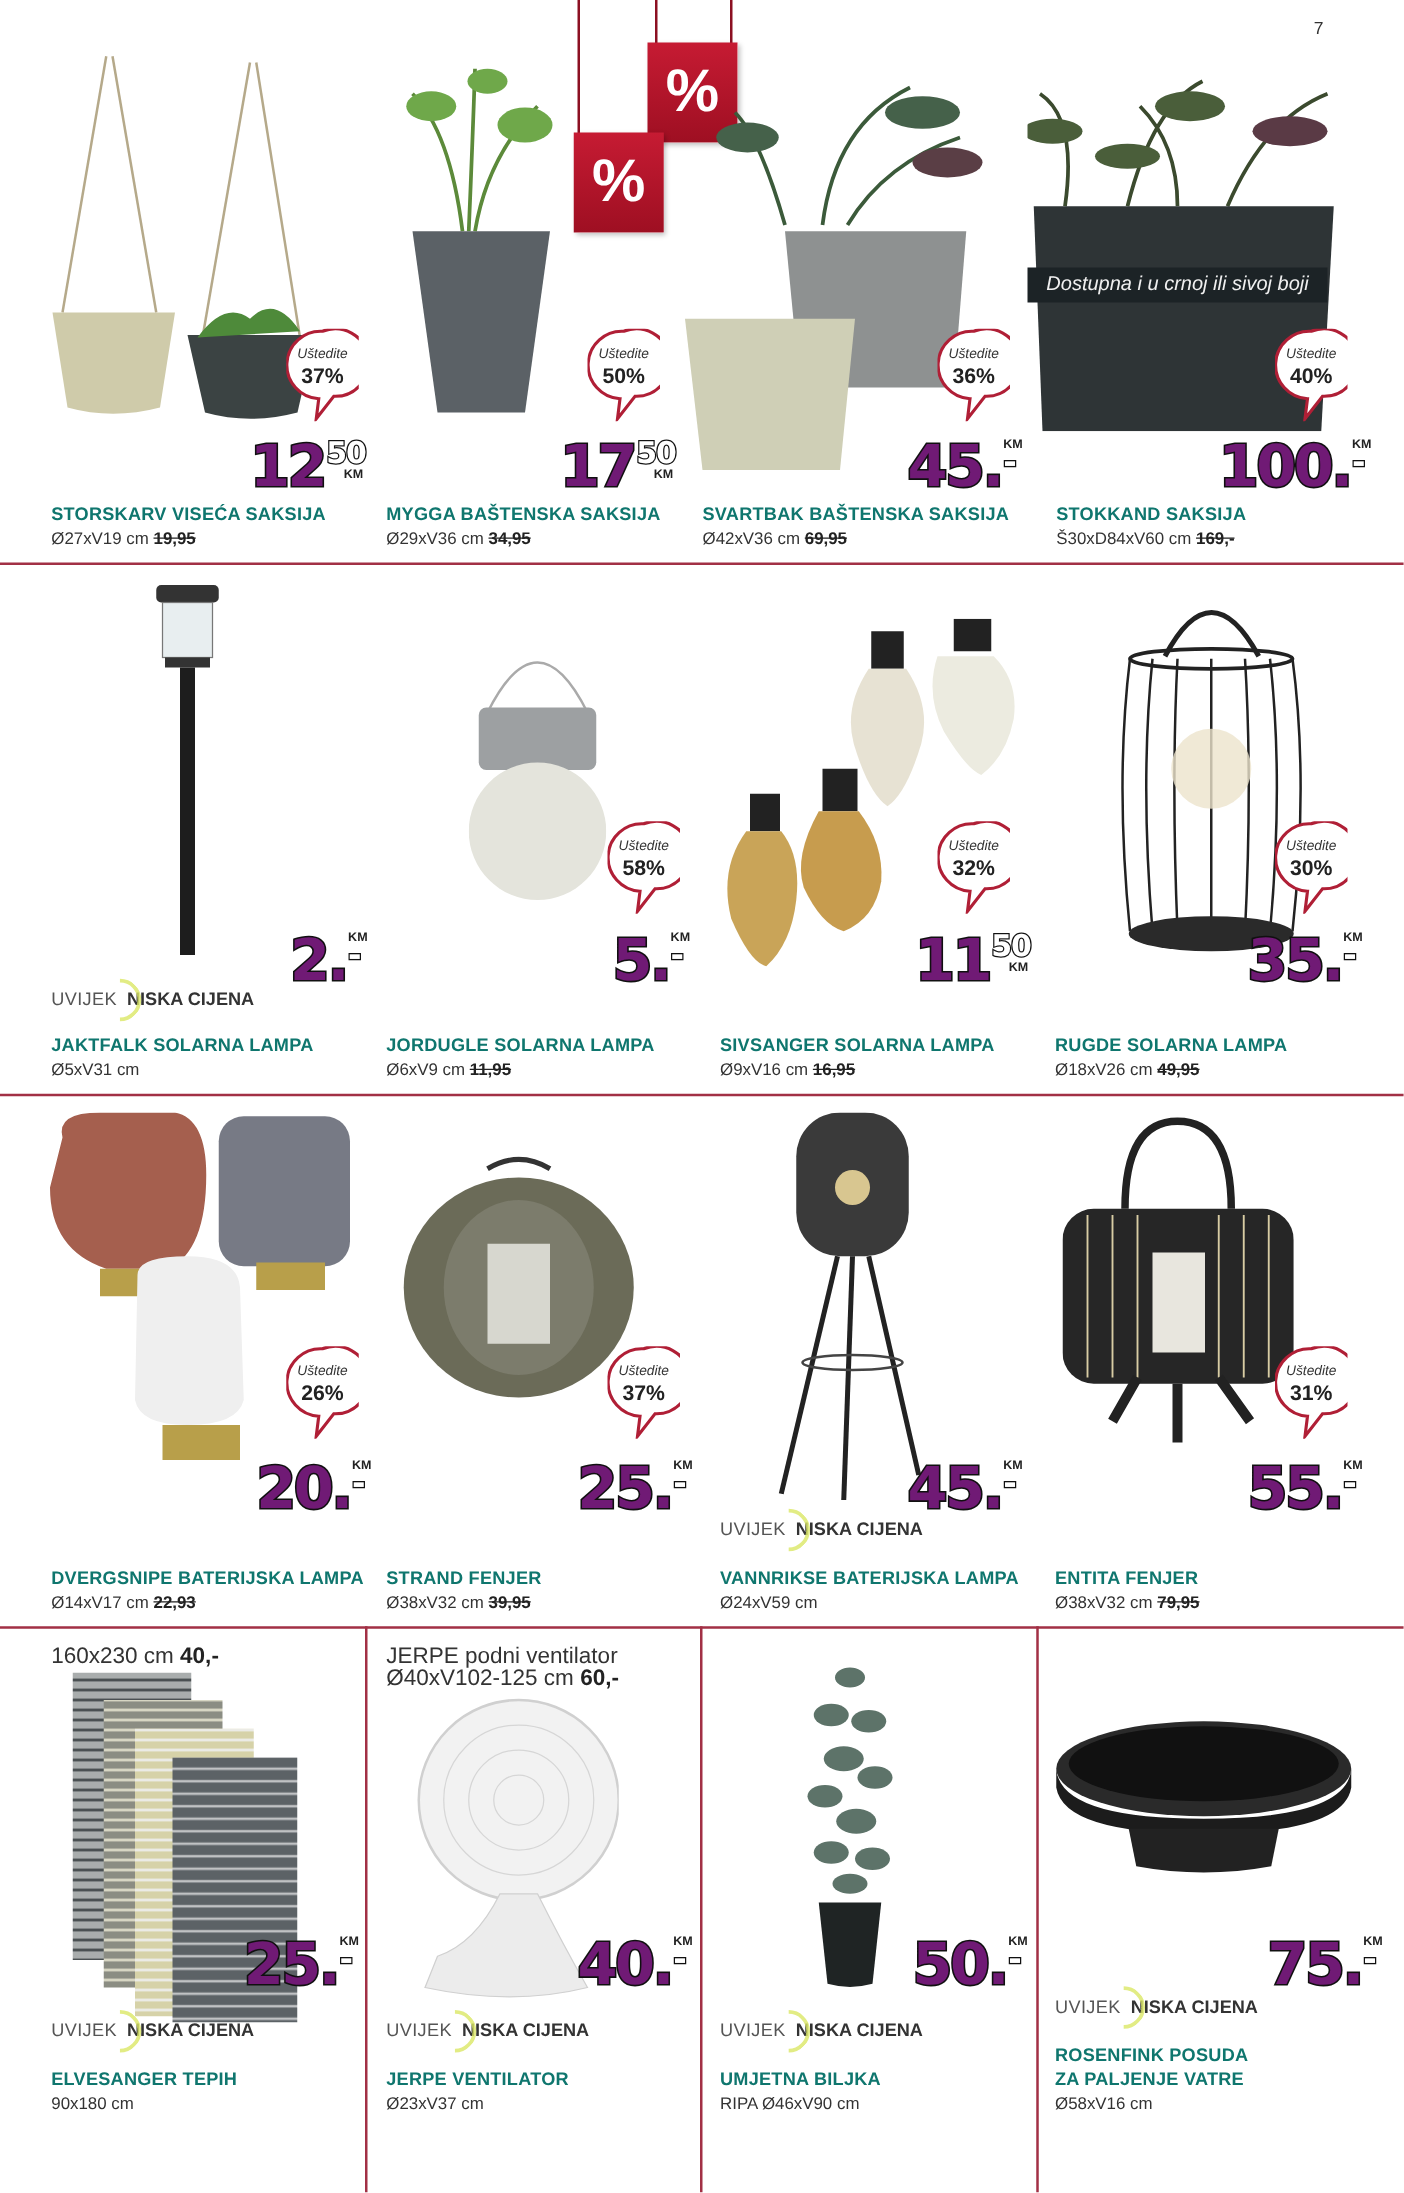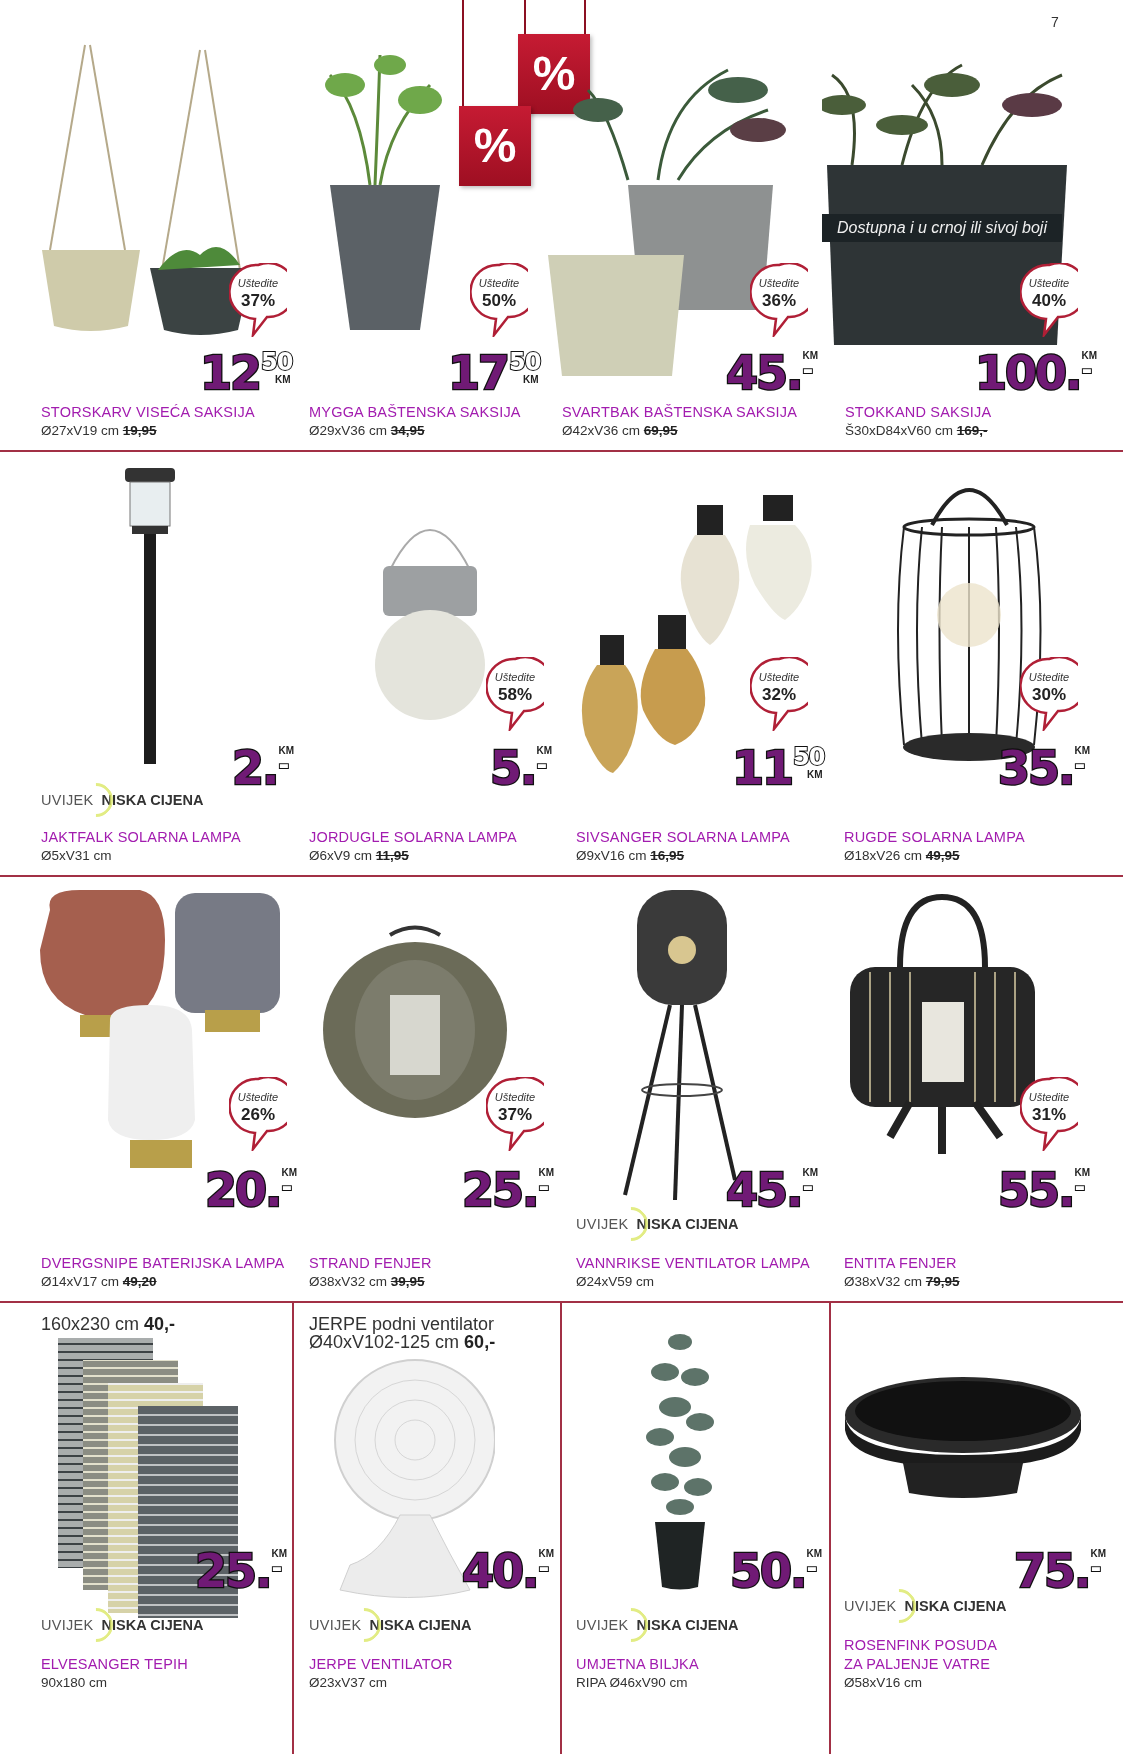--- a/index.html
+++ b/index.html
@@ -2,21 +2,21 @@
 <html><head>
 <meta charset="utf-8">
 <style>
   * { box-sizing: border-box; margin: 0; padding: 0; }
   html, body { width: 1123px; height: 1754px; background: #fff; overflow: hidden; }
   body { font-family: "Liberation Sans", "DejaVu Sans", sans-serif; color: #222; position: relative; }
   .page { position: relative; width: 1123px; height: 1754px; background: #fff; }
   .page-number { position: absolute; top: 14px; left: 1051px; font-size: 14px; color: #333; }
   .row-divider { position: absolute; left: 0; width: 1123px; height: 2px; background: #a23045; }
   .col-divider { position: absolute; width: 2px; background: #a23045; }
-  .product-name { position: absolute; font-weight: normal; font-size: 14.5px; letter-spacing: 0.2px; color: #a21caf; white-space: nowrap; line-height: 18px; }
+  .product-name { position: absolute; font-weight: bold; font-size: 14.5px; letter-spacing: 0.2px; color: #0f766e; white-space: nowrap; line-height: 18px; }
   .product-dims { position: absolute; font-size: 13.5px; color: #333; white-space: nowrap; }
   .product-dims .old { font-weight: bold; text-decoration: line-through; color: #222; }
 
   .price { position: absolute; display: flex; align-items: flex-start; }
   .price .main { font-family: "DejaVu Sans", sans-serif; font-weight: bold; font-size: 46px; line-height: 46px; color: #701a75;
     -webkit-text-stroke: 2.5px #111; letter-spacing: -2px; paint-order: stroke fill;
     text-shadow: 0 0 1px #111; }
   .price .cents { display: flex; flex-direction: column; align-items: flex-start; margin-left: 1px; }
   .price .cents .sup { font-family: "DejaVu Sans", sans-serif; font-weight: bold; font-size: 24px; line-height: 24px; color: #fff; -webkit-text-stroke: 2px #111; paint-order: stroke fill; letter-spacing: -1px; }
   .price .cents .km { font-size: 10px; font-weight: bold; color: #222; margin-left: 14px; }
@@ -375,24 +375,24 @@
       </span>
   </div>
 
   <div class="uvijek" style="left:576px;top:1207px;">
     <span class="arc"></span>
     <span class="a">UVIJEK</span>
     <span class="b">NISKA CIJENA</span>
   </div>
 
   <div class="product-name" style="left:41px;top:1254px;">DVERGSNIPE BATERIJSKA LAMPA</div>
-  <div class="product-dims" style="left:41px;top:1274px;"><span>Ø14xV17 cm</span> <span class="old">49,20</span></div>
+  <div class="product-dims" style="left:41px;top:1274px;"><span>Ø14xV17 cm</span> <span class="old">22,93</span></div>
   <div class="product-name" style="left:309px;top:1254px;">STRAND FENJER</div>
   <div class="product-dims" style="left:309px;top:1274px;"><span>Ø38xV32 cm</span> <span class="old">39,95</span></div>
-  <div class="product-name" style="left:576px;top:1254px;">VANNRIKSE VENTILATOR LAMPA</div>
+  <div class="product-name" style="left:576px;top:1254px;">VANNRIKSE BATERIJSKA LAMPA</div>
   <div class="product-dims" style="left:576px;top:1274px;"><span>Ø24xV59 cm</span></div>
   <div class="product-name" style="left:844px;top:1254px;">ENTITA FENJER</div>
   <div class="product-dims" style="left:844px;top:1274px;"><span>Ø38xV32 cm</span> <span class="old">79,95</span></div>
 
   <div class="row-divider" style="top:1301px;"></div>
 
   <div class="col-divider" style="left:292px;top:1301px;height:453px;"></div>
   <div class="col-divider" style="left:560px;top:1301px;height:453px;"></div>
   <div class="col-divider" style="left:829px;top:1301px;height:453px;"></div>
 

